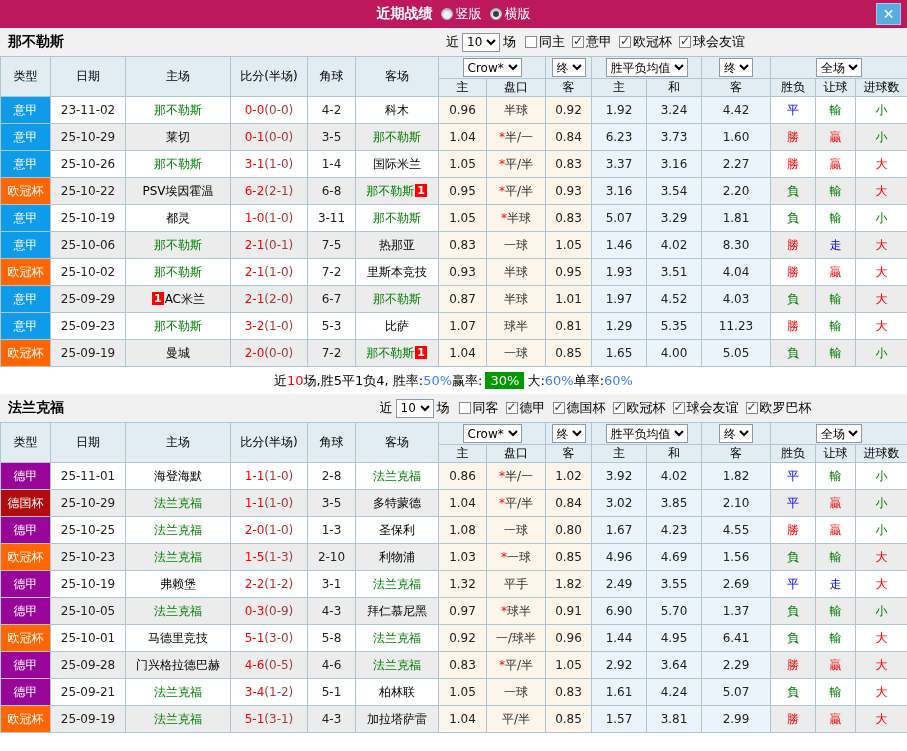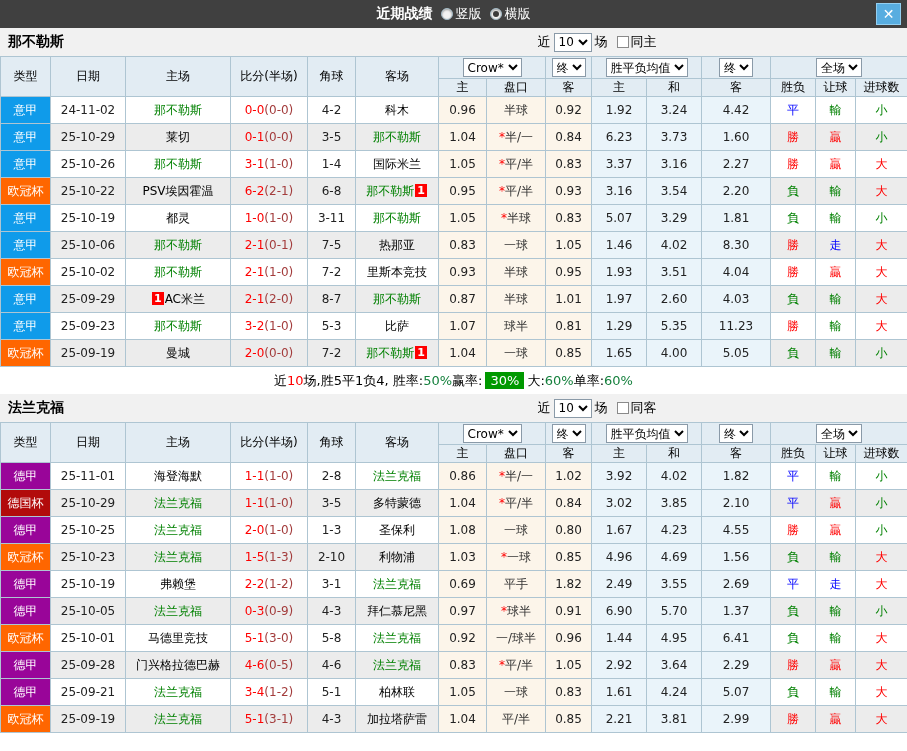--- a/index.html
+++ b/index.html
@@ -2,21 +2,21 @@
 <html><head>
 <meta charset="utf-8">
 <style>
   * { box-sizing: border-box; }
   html,body { margin:0; padding:0; }
   body {
     width:907px; height:751px; overflow:hidden; background:#fff;
     font-family:"DejaVu Sans","Liberation Sans",sans-serif; font-size:12px; color:#333;
   }
   
-  .titlebar { height:28px; background:#404040; position:relative;
+  .titlebar { height:28px; background:#be185d; position:relative;
     display:flex; align-items:center; justify-content:center; color:#fff; }
   .titlebar .title { font-weight:bold; font-size:14px; }
   .radio-pair { display:flex; align-items:center; margin-left:8px; font-size:13px; }
   .radio { width:12px; height:12px; border-radius:50%; background:#f2f2f2; border:1px solid #9fb6c2;
     display:inline-block; position:relative; margin-right:3px; box-shadow:inset 0 1px 2px rgba(0,0,0,.35); }
   .radio.checked::after { content:''; position:absolute; left:2px; top:2px; width:6px; height:6px;
     border-radius:50%; background:#3a3a3a; }
   .close-btn { position:absolute; right:6px; top:3px; width:25px; height:22px; background:#58ade0;
     border:1px solid #93cfF1; color:#fff; font-weight:bold; font-size:14px; line-height:20px;
     text-align:center; cursor:pointer; }
@@ -49,21 +49,21 @@
   .team.green { color:#008000; }
   .score-main { color:#ff0000; }
   .score-half { color:#a33c3c; }
   .red-card { display:inline-block; background:#ff0000; color:#fff; font-size:11px; font-weight:bold;
     line-height:13px; padding:0 2px; margin:0 1px; vertical-align:1px; }
   .star { color:#ff0000; }
   
   .summary { height:27px; display:flex; align-items:center; justify-content:center;
     font-size:13px; color:#000; background:#fff; }
   .sum-red { color:#ff0000; }
-  .sum-blue { color:#15803d; }
+  .sum-blue { color:#3b82f6; }
   .sum-badge { background:#009900; color:#fff; padding:1px 5px; margin:0 3px; }
 </style>
 </head>
 <body>
 
 <div class="titlebar">
   <span class="title">近期战绩</span>
   <span class="radio-pair">
     <span class="radio"></span>
     <span>竖版</span>
@@ -76,20 +76,21 @@
 </div>
 
 <div class="section-bar">
   <div class="team-label">那不勒斯</div>
   <div class="filters">
     <span>近</span>
     <select><option>10</option></select>
     <span>场</span>
     <span class="checkbox"></span>
     <span class="cb-label">同主</span>
+    <span><span class="checkbox checked"></span><span class="cb-label">意甲</span><span class="checkbox checked"></span><span class="cb-label">欧冠杯</span><span class="checkbox checked"></span><span class="cb-label">球会友谊</span></span>
   </div>
 </div>
 
 <table>
   <colgroup>
     <col style="width:50px">
       <col style="width:75px">
       <col style="width:105px">
       <col style="width:77px">
     <col style="width:48px">
@@ -126,21 +127,21 @@
       <th>和</th>
       <th>客</th>
       <th>胜负</th>
       <th>让球</th>
       <th>进球数</th>
     </tr>
   </thead>
   <tbody>
       <tr class="odd">
         <td class="type-cell" style="background: rgb(15, 155, 234);">意甲</td>
-        <td class="num">24-11-02</td>
+        <td class="num">23-11-02</td>
         <td><span class="team green">那不勒斯</span></td>
         <td><span class="score-main">0-0</span><span class="score-half">(0-0)</span></td>
         <td class="num">4-2</td>
         <td><span class="team">科木</span></td>
         <td class="cream num">0.96</td>
         <td class="cream">半球</td>
         <td class="cream num">0.92</td>
         <td class="blue num">1.92</td>
         <td class="blue num">3.24</td>
         <td class="blue num">4.42</td>
@@ -248,27 +249,27 @@
         <td class="blue num">4.04</td>
         <td style="color: rgb(255, 0, 0);">勝</td>
         <td style="color: rgb(255, 0, 0);">贏</td>
         <td style="color: rgb(255, 0, 0);">大</td>
       </tr>
       <tr class="even">
         <td class="type-cell" style="background: rgb(15, 155, 234);">意甲</td>
         <td class="num">25-09-29</td>
         <td><span class="red-card">1</span><span class="team">AC米兰</span></td>
         <td><span class="score-main">2-1</span><span class="score-half">(2-0)</span></td>
-        <td class="num">8-7</td>
+        <td class="num">6-7</td>
         <td><span class="team green">那不勒斯</span></td>
         <td class="cream num">0.87</td>
         <td class="cream">半球</td>
         <td class="cream num">1.01</td>
         <td class="blue num">1.97</td>
-        <td class="blue num">2.60</td>
+        <td class="blue num">4.52</td>
         <td class="blue num">4.03</td>
         <td style="color: rgb(0, 128, 0);">負</td>
         <td style="color: rgb(0, 128, 0);">輸</td>
         <td style="color: rgb(255, 0, 0);">大</td>
       </tr>
       <tr class="odd">
         <td class="type-cell" style="background: rgb(15, 155, 234);">意甲</td>
         <td class="num">25-09-23</td>
         <td><span class="team green">那不勒斯</span></td>
         <td><span class="score-main">3-2</span><span class="score-half">(1-0)</span></td>
@@ -318,20 +319,21 @@
   </div>
 
 <div class="section-bar">
   <div class="team-label">法兰克福</div>
   <div class="filters">
     <span>近</span>
     <select><option>10</option></select>
     <span>场</span>
     <span class="checkbox"></span>
     <span class="cb-label">同客</span>
+    <span><span class="checkbox checked"></span><span class="cb-label">德甲</span><span class="checkbox checked"></span><span class="cb-label">德国杯</span><span class="checkbox checked"></span><span class="cb-label">欧冠杯</span><span class="checkbox checked"></span><span class="cb-label">球会友谊</span><span class="checkbox checked"></span><span class="cb-label">欧罗巴杯</span></span>
   </div>
 </div>
 
 <table>
   <colgroup>
     <col style="width:50px">
       <col style="width:75px">
       <col style="width:105px">
       <col style="width:77px">
     <col style="width:48px">
@@ -441,21 +443,21 @@
         <td style="color: rgb(0, 128, 0);">輸</td>
         <td style="color: rgb(255, 0, 0);">大</td>
       </tr>
       <tr class="odd">
         <td class="type-cell" style="background: rgb(153, 5, 153);">德甲</td>
         <td class="num">25-10-19</td>
         <td><span class="team">弗赖堡</span></td>
         <td><span class="score-main">2-2</span><span class="score-half">(1-2)</span></td>
         <td class="num">3-1</td>
         <td><span class="team green">法兰克福</span></td>
-        <td class="cream num">0.69</td>
+        <td class="cream num">1.32</td>
         <td class="cream">平手</td>
         <td class="cream num">1.82</td>
         <td class="blue num">2.49</td>
         <td class="blue num">3.55</td>
         <td class="blue num">2.69</td>
         <td style="color: rgb(0, 0, 255);">平</td>
         <td style="color: rgb(0, 0, 255);">走</td>
         <td style="color: rgb(255, 0, 0);">大</td>
       </tr>
       <tr class="even">
@@ -529,21 +531,21 @@
       <tr class="even">
         <td class="type-cell" style="background: rgb(255, 102, 0);">欧冠杯</td>
         <td class="num">25-09-19</td>
         <td><span class="team green">法兰克福</span></td>
         <td><span class="score-main">5-1</span><span class="score-half">(3-1)</span></td>
         <td class="num">4-3</td>
         <td><span class="team">加拉塔萨雷</span></td>
         <td class="cream num">1.04</td>
         <td class="cream">平/半</td>
         <td class="cream num">0.85</td>
-        <td class="blue num">2.21</td>
+        <td class="blue num">1.57</td>
         <td class="blue num">3.81</td>
         <td class="blue num">2.99</td>
         <td style="color: rgb(255, 0, 0);">勝</td>
         <td style="color: rgb(255, 0, 0);">贏</td>
         <td style="color: rgb(255, 0, 0);">大</td>
       </tr>
     </tbody>
 </table>
 
 </body></html>

